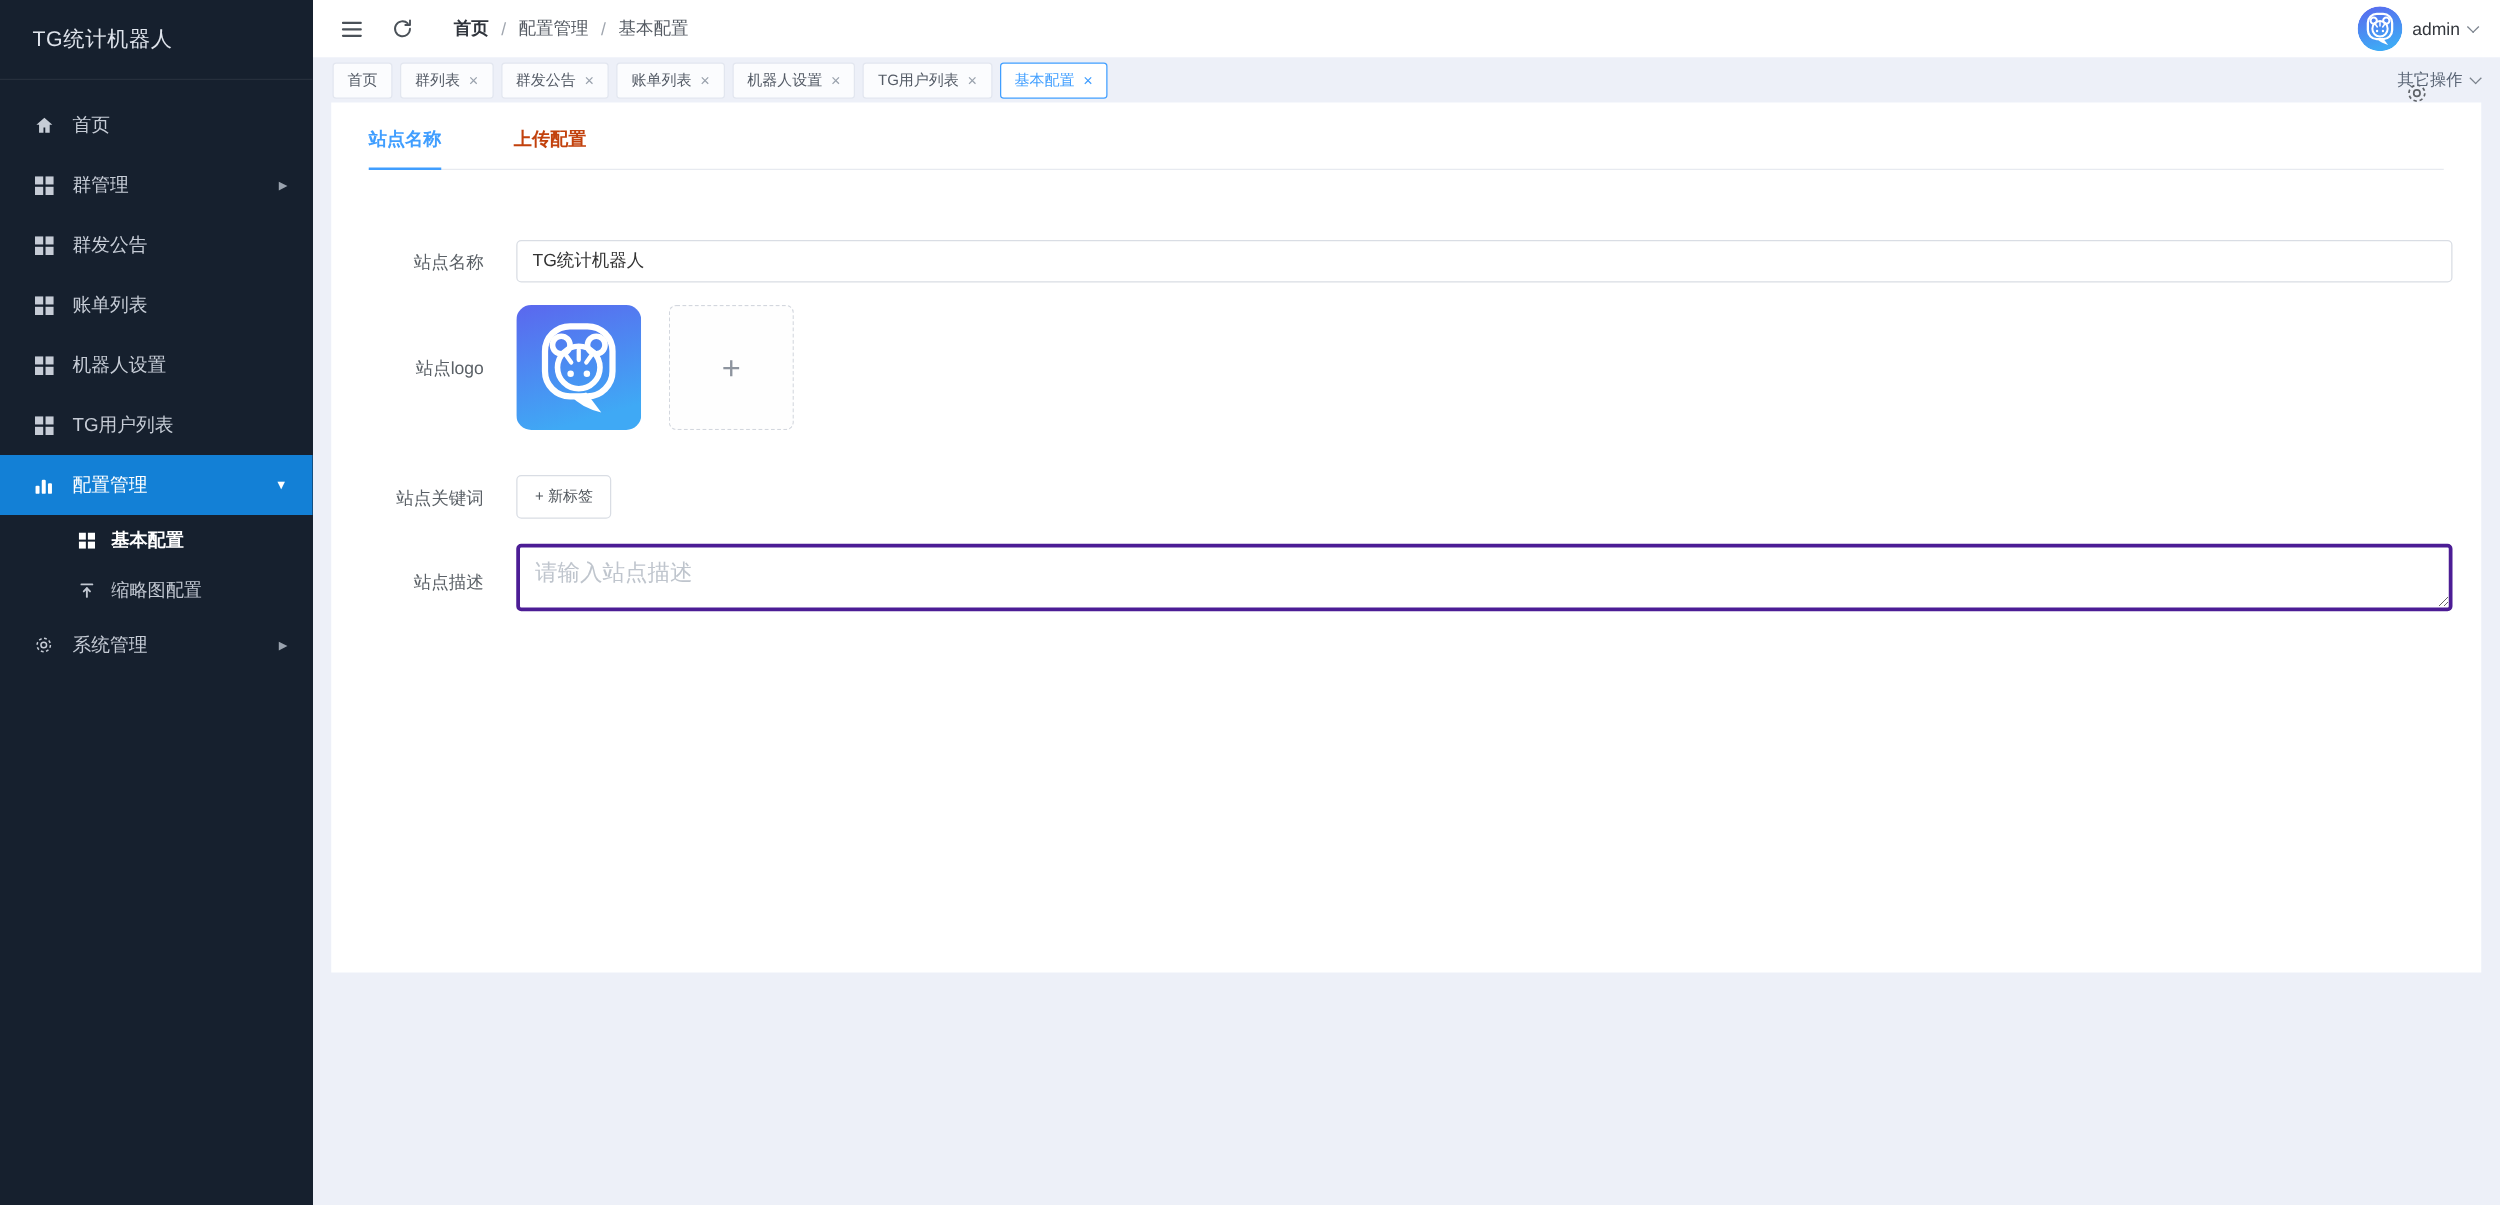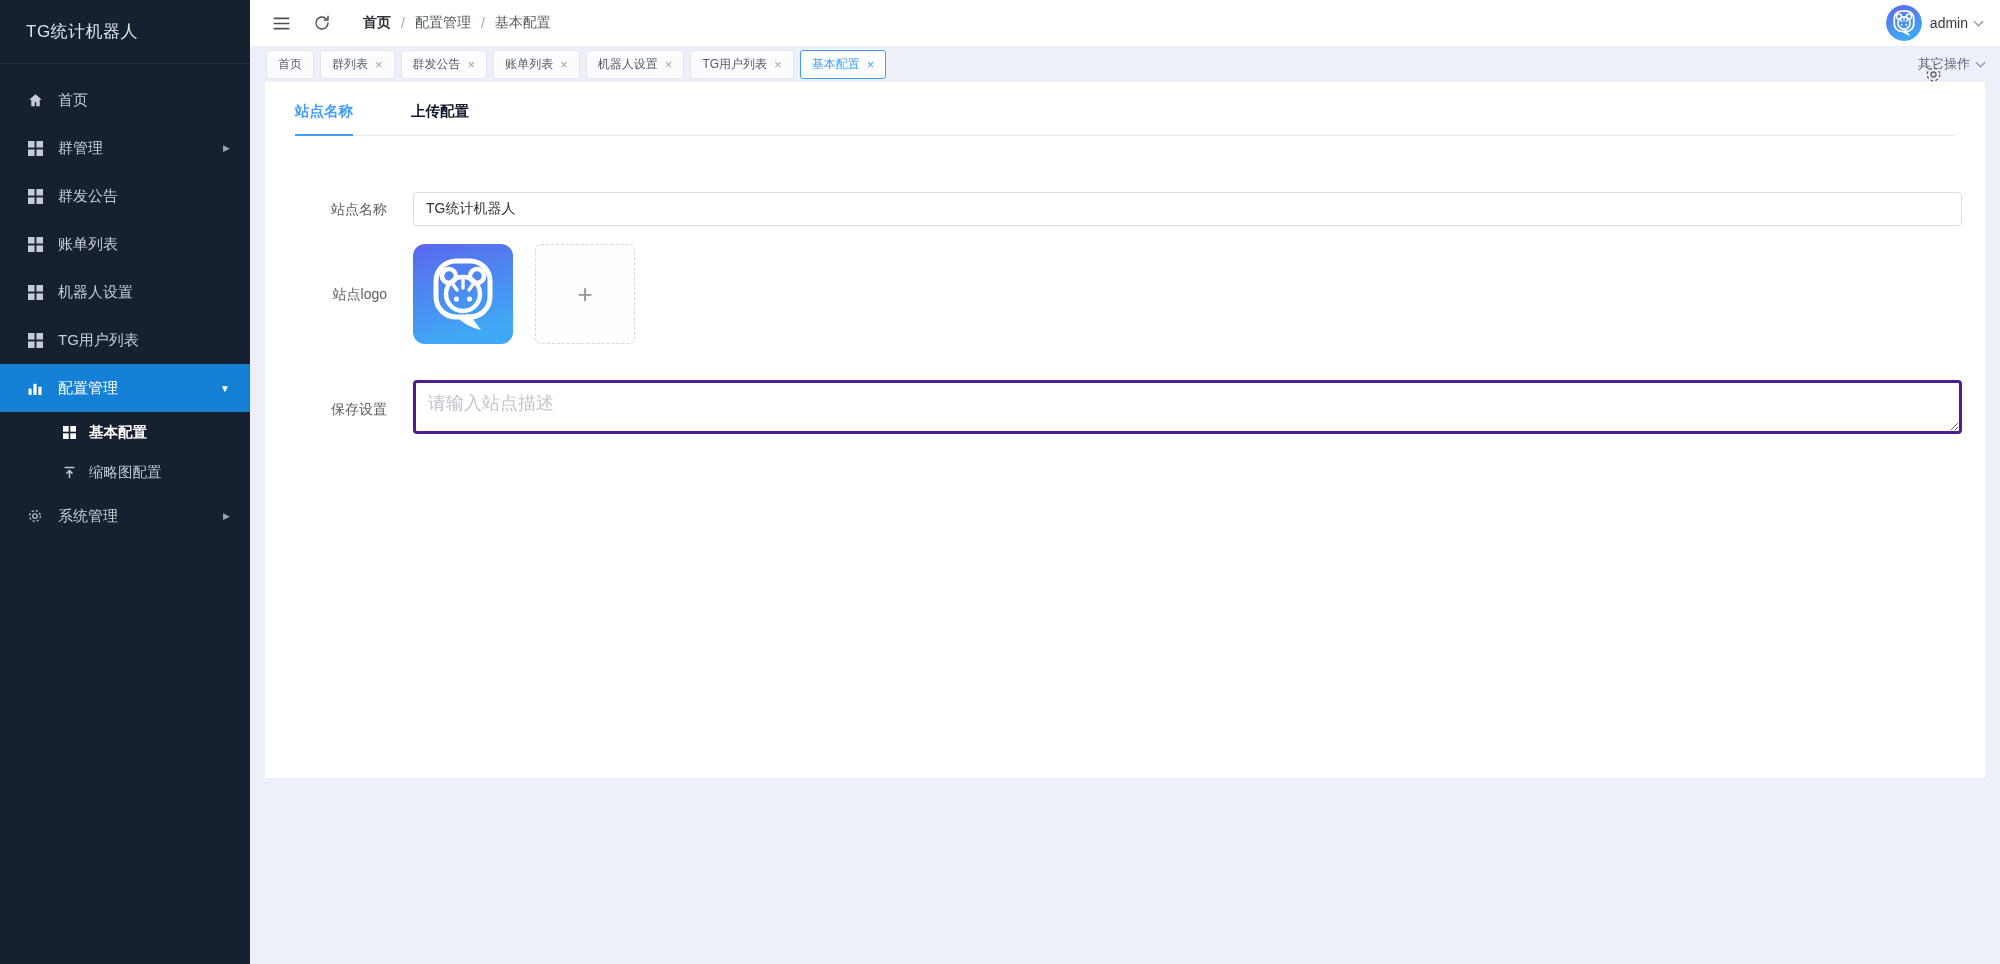--- a/index.html
+++ b/index.html
@@ -53,21 +53,21 @@
   .vtab.active { background:#fff; border-color:#409eff; color:#409eff; }
   .vtab.active .x { color:#409eff; }
   .more-ops { margin-left:auto; font-size:13px; color:#5a6575; cursor:pointer;
     display:flex; align-items:center; }
 
   
   .workspace { background:#edf0f8; padding:0 15px; height:882px; }
   .card { background:#fff; height:696px; }
   .content-tabs { margin:0 30px; padding-top:20px; border-bottom:1px solid #e7eaf0;
     display:flex; gap:58px; }
-  .ctab { padding-bottom:13px; font-size:14.5px; color:#0f172a; font-weight:bold;
+  .ctab { padding-bottom:13px; font-size:14.5px; color:#c2410c; font-weight:bold;
     cursor:pointer; margin-bottom:-1px; }
   .ctab.active { color:#409eff; border-bottom:2px solid #409eff; }
 
   .form { padding-top:56px; }
   .form-row { display:flex; align-items:center; margin-bottom:18px; }
   .form-label { width:122px; text-align:right; margin-right:26px; flex:none;
     color:#5a6066; font-size:14px; line-height:34px; }
   .form-field { flex:1; margin-right:23px; }
   .input { width:100%; height:34px; border:1px solid #d9dde4; border-radius:4px;
     padding:0 12px; font-size:14px; color:#333; background:#fff; outline:none;
@@ -349,23 +349,29 @@
                   <circle cx="56.5" cy="55" r="2.6" fill="#fff"></circle>
                 <path d="M50 44V36M44 46L39 39M56 46L61 39" stroke="#fff" stroke-width="3.4" stroke-linecap="round"></path>
               </svg>
             </span>
             <div class="upload-box">
               <span>+</span>
             </div>
           </div>
         </div>
 
+        <div class="form-row row-keywords">
+          <div class="form-label">站点关键词</div>
+          <div class="form-field">
+            <span class="tag-btn">+ 新标签</span>
+          </div>
+        </div>
 
         <div class="form-row">
-          <div class="form-label">保存设置</div>
+          <div class="form-label">站点描述</div>
           <div class="form-field">
             <textarea class="textarea" placeholder="请输入站点描述" style=""></textarea>
           </div>
         </div>
 
 
 
       </div>
     </div>
   </div>

